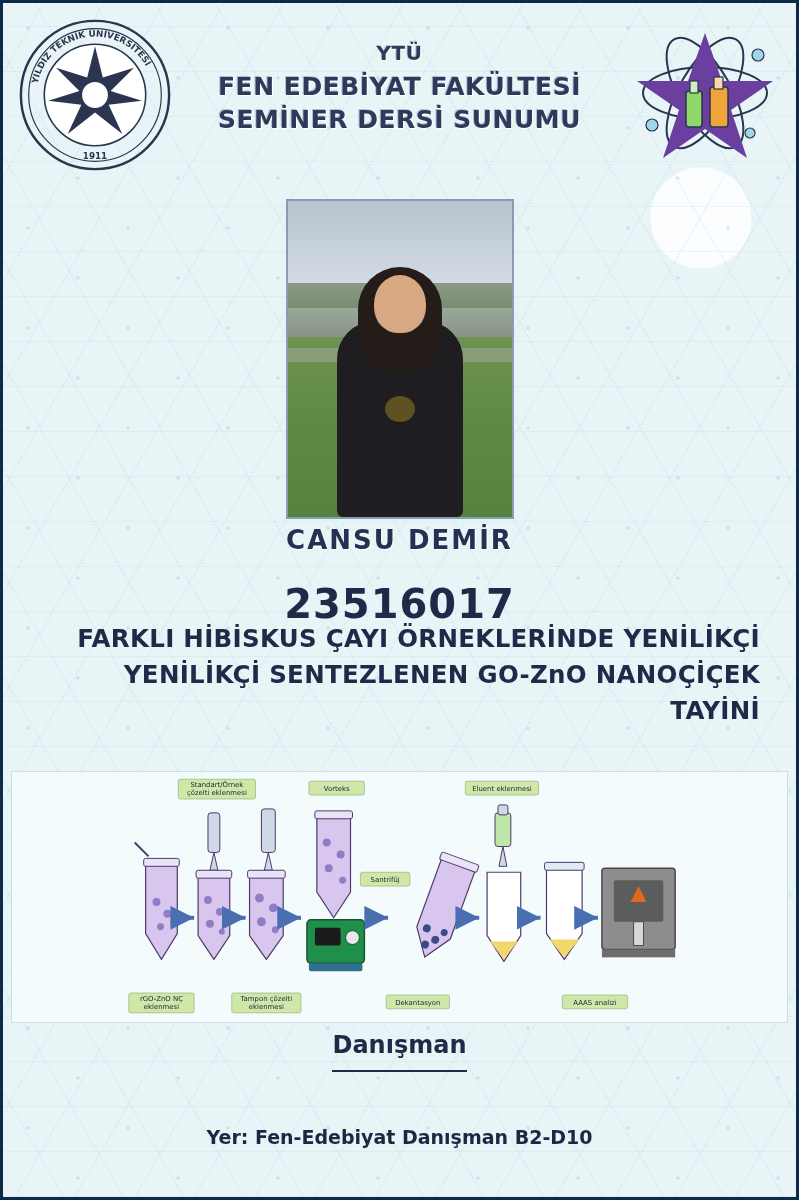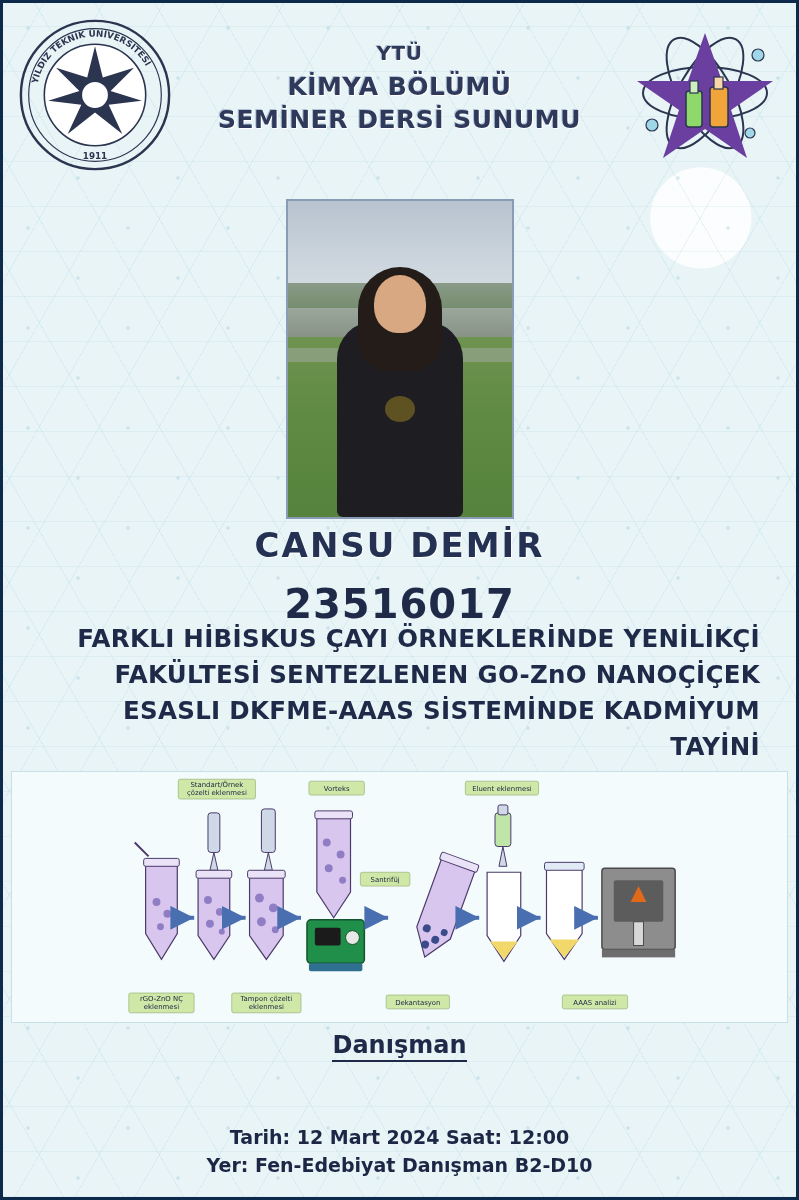--- a/index.html
+++ b/index.html
@@ -162,21 +162,21 @@
   }
 
   
   .name {
     position: absolute;
     left: 0; right: 0;
     top: 522px;
     text-align: center;
     font-family: "DejaVu Sans", sans-serif;
     font-weight: bold;
-    font-size: 34px;
+    font-size: 26px;
     letter-spacing: 2px;
     color: #253152;
     text-shadow: 1px 1px 0 #ffffff;
   }
   .student-no {
     position: absolute;
     left: 0; right: 0;
     top: 578px;
     text-align: center;
     font-family: "DejaVu Sans", sans-serif;
@@ -216,21 +216,21 @@
     left: 0; right: 0;
     top: 1028px;
     text-align: center;
     font-family: "DejaVu Sans", sans-serif;
     font-size: 24px;
     font-weight: bold;
     color: #1e2a48;
   }
   .advisor-label span {
     border-bottom: 2px solid #1e2a48;
-    padding-bottom: 1px;
+    padding-bottom: 11px;
     text-align: right;
   }
   .advisor-name {
     position: absolute;
     left: 0; right: 0;
     top: 1064px;
     text-align: center;
     font-family: "DejaVu Sans", sans-serif;
     font-size: 27px;
     font-weight: bold;
@@ -289,21 +289,21 @@
         <rect x="80" y="66" width="18" height="40" rx="3" fill="#f0a43a" stroke="#2b3550" stroke-width="1.5"></rect>
         <rect x="84" y="56" width="9" height="12" fill="#f7d7a8" stroke="#2b3550" stroke-width="1.2"></rect>
         <circle cx="128" cy="34" r="6" fill="#9fd7e8" stroke="#2b3550" stroke-width="1.2"></circle>
         <circle cx="22" cy="104" r="6" fill="#9fd7e8" stroke="#2b3550" stroke-width="1.2"></circle>
         <circle cx="120" cy="112" r="5" fill="#9fd7e8" stroke="#2b3550" stroke-width="1.2"></circle>
       </svg>
     </div>
 
     <div class="header-title">
       <div class="line1">YTÜ</div>
-      <div>KİMYA BÖLÜMÜ</div>
+      <div>FEN EDEBİYAT FAKÜLTESİ</div>
       <div>SEMİNER DERSİ SUNUMU</div>
     </div>
   </div>
 
   <div class="photo-wrap">
     <div class="ph-sky"></div>
     <div class="ph-trees"></div>
     <div class="ph-path"></div>
     <div class="ph-grass"></div>
     <div class="ph-person">
@@ -311,22 +311,21 @@
       <div class="ph-head"></div>
       <div class="ph-logo"></div>
     </div>
   </div>
 
   <div class="name">CANSU DEMİR</div>
   <div class="student-no">23516017</div>
 
   <div class="thesis-title">
     <div>FARKLI HİBİSKUS ÇAYI ÖRNEKLERİNDE YENİLİKÇİ</div>
-    <div>FAKÜLTESİ SENTEZLENEN GO-ZnO NANOÇİÇEK</div>
-    <div>ESASLI DKFME-AAAS SİSTEMİNDE KADMİYUM</div>
+    <div>YENİLİKÇİ SENTEZLENEN GO-ZnO NANOÇİÇEK</div>
     <div>TAYİNİ</div>
   </div>
 
   <div class="scheme">
     <svg viewBox="0 0 783 250" preserveAspectRatio="xMidYMid meet">
       <defs>
         <marker id="arrow" markerWidth="8" markerHeight="8" refX="6" refY="3" orient="auto">
           <path d="M0,0 L6,3 L0,6 Z" fill="#4a6fb0"></path>
         </marker>
         <style>
@@ -478,16 +477,15 @@
         <line x1="520" y1="146" x2="534" y2="146"></line>
         <line x1="578" y1="146" x2="592" y2="146"></line>
       </g>
     </svg>
   </div>
 
   <div class="advisor-label">
     <span>Danışman</span>
   </div>
   <div class="meta">
-    <div>Tarih: 12 Mart 2024  Saat: 12:00</div>
     <div>Yer:  Fen-Edebiyat Danışman B2-D10</div>
   </div>
 </div>
 
 </body></html>

